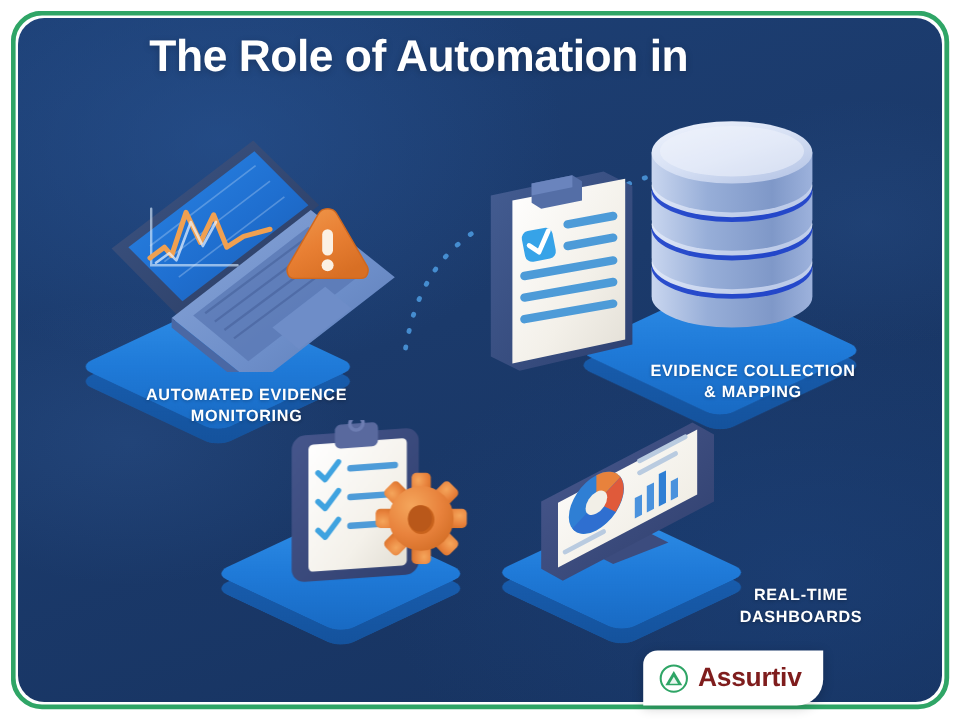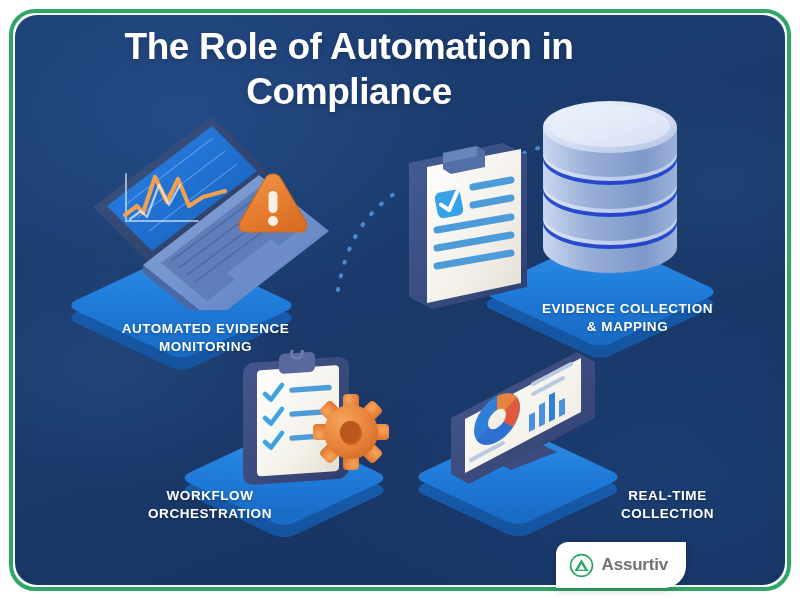--- a/index.html
+++ b/index.html
@@ -128,41 +128,40 @@
     background: #ffffff;
     border-radius: 12px 0 22px 0;
     box-shadow: 0 2px 10px rgba(0,0,0,0.20);
     z-index: 6;
   }
   .logo-mark {
     width: 25px; height: 25px;
     flex: 0 0 25px;
   }
   .logo-text {
-    font-size: 17px;
+    font-size: 22px;
     font-weight: bold;
-    color: #737373;
+    color: #7f1d1d;
     letter-spacing: -0.2px;
   }
 </style>
 </head>
 <body>
 
 <div id="infographic">
 
   <div class="canvas"></div>
 
   <svg class="connectors" viewBox="0 0 800 600" xmlns="http://www.w3.org/2000/svg">
     <path d="M 338 290 C 345 250 360 215 400 190" fill="none" stroke="#4C9BE0" stroke-width="4" stroke-linecap="round" stroke-dasharray="1 13" opacity="0.85"></path>
     <path d="M 500 168 C 520 152 540 146 556 145" fill="none" stroke="#4C9BE0" stroke-width="4" stroke-linecap="round" stroke-dasharray="1 13" opacity="0.85"></path>
   </svg>
 
   <h1 class="title">
     <span class="line">The Role of Automation in</span>
-    <span class="line">Compliance</span>
   </h1>
 
   <div class="scene" style="left:85px; top:105px; width:275px; height:205px;">
 
     <div class="slab" style="left:14px; top:118px; width:165px; height:165px;">
       <div class="slab-side"></div>
       <div class="slab-top"></div>
     </div>
 
     <svg width="275" height="205" viewBox="0 0 275 205" style="position:absolute;left:0;top:0;" xmlns="http://www.w3.org/2000/svg">
@@ -365,22 +364,20 @@
           <rect x="-8" y="-38" width="16" height="20" rx="4" transform="rotate(270)"></rect>
           <rect x="-8" y="-38" width="16" height="20" rx="4" transform="rotate(315)"></rect>
         </g>
         <circle cx="0" cy="0" r="27" fill="url(#gearG)"></circle>
         <ellipse cx="0" cy="1" rx="11" ry="12" fill="#c9631d"></ellipse>
         <ellipse cx="-1" cy="0" rx="10" ry="11" fill="#b9581a"></ellipse>
       </g>
     </svg>
   </div>
 
-  <div class="label" style="left:70px; top:487px; width:280px;">WORKFLOW
-ORCHESTRATION</div>
 
   <div class="scene" style="left:425px; top:340px; width:215px; height:150px;">
 
     <div class="slab" style="left:18px; top:62px; width:150px; height:150px;">
       <div class="slab-side"></div>
       <div class="slab-top"></div>
     </div>
 
     <svg width="215" height="150" viewBox="0 0 215 150" style="position:absolute; left:0; top:0;" xmlns="http://www.w3.org/2000/svg">
       <defs>
@@ -423,21 +420,21 @@
       <g>
         <path d="M 104 92 L 110 89 L 110 72 L 104 75 Z" fill="#4a92dd"></path>
         <path d="M 114 87 L 120 84 L 120 62 L 114 65 Z" fill="#4a92dd"></path>
         <path d="M 124 82 L 130 79 L 130 52 L 124 55 Z" fill="#2f7fd4"></path>
         <path d="M 134 77 L 140 74 L 140 58 L 134 61 Z" fill="#4a92dd"></path>
       </g>
     </svg>
   </div>
 
   <div class="label" style="left:560px; top:487px; width:215px;">REAL-TIME
-COLLECTION</div>
+DASHBOARDS</div>
 
   <div class="frame"></div>
 
   <div class="logo-badge">
     <svg class="logo-mark" viewBox="0 0 32 32" xmlns="http://www.w3.org/2000/svg">
       <circle cx="16" cy="16" r="14" fill="none" stroke="#2FA566" stroke-width="2.2"></circle>
       <path d="M 16 8 L 25 23 L 7 23 Z" fill="#2FA566"></path>
       <path d="M 16 14 L 20.5 21.5 L 11.5 21.5 Z" fill="#ffffff" opacity="0.9"></path>
     </svg>
     <span class="logo-text">Assurtiv</span>

